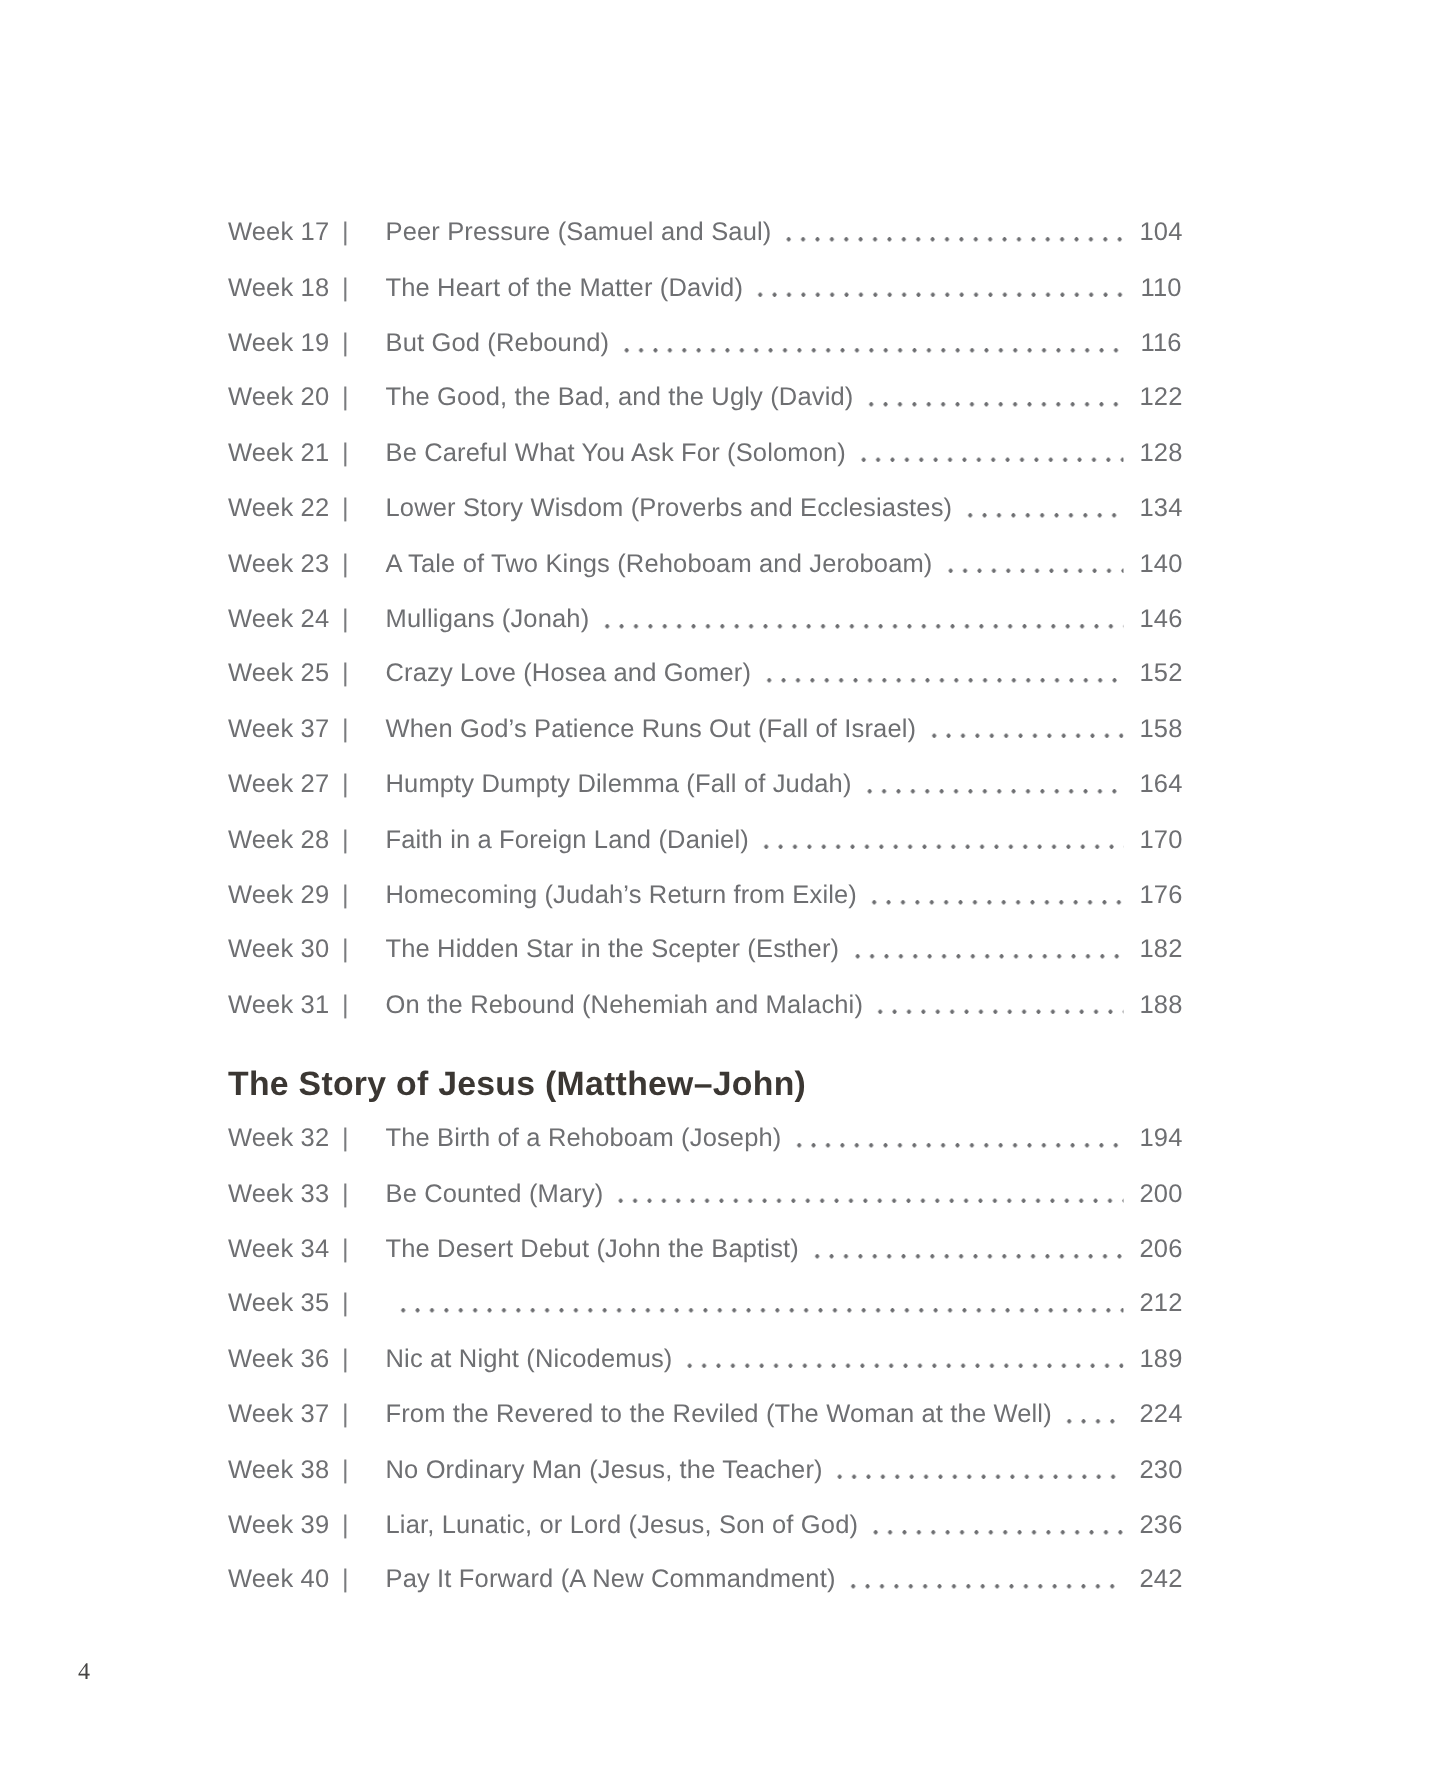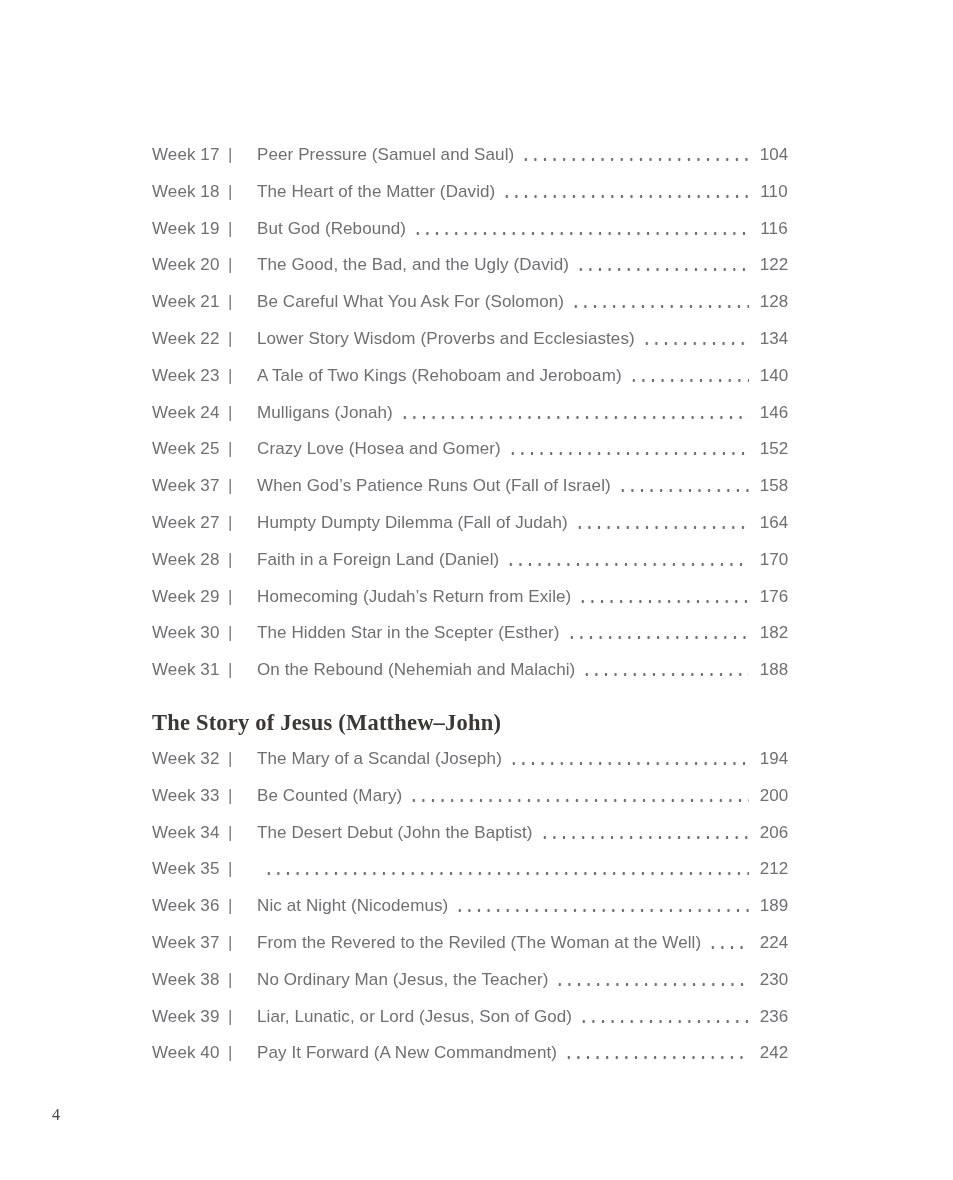--- a/index.html
+++ b/index.html
@@ -49,21 +49,21 @@
     background-size: 9.6px 3px;
     background-repeat: repeat-x;
     background-position: left center;
   }
   .pagenum {
     flex: 0 0 auto;
     min-width: 32px;
     text-align: center;
   }
   .section-heading {
-    font-family: Liberation Serif, serif;
+    font-family: Liberation Sans, sans-serif;
     font-size: 22.5px;
     font-weight: 700;
     color: #3b3733;
     margin: 15px 0 0 0;
     line-height: 37px;
     letter-spacing: 0.2px;
   }
   .footer-pagenum {
     position: absolute;
     left: 52px;
@@ -202,21 +202,21 @@
   </div>
 </div>
   </section>
 
   <section class="toc-section">
     <h2 class="section-heading">The Story of Jesus (Matthew–John)</h2>
     <div class="rows">
   <div class="toc-row">
     <span class="week">Week 32</span>
     <span class="sep">|</span>
-    <span class="title">The Mary of a Scandal (Joseph)</span>
+    <span class="title">The Birth of a Rehoboam (Joseph)</span>
     <span class="leader"></span>
     <span class="pagenum">194</span>
   </div>
 
   <div class="toc-row">
     <span class="week">Week 33</span>
     <span class="sep">|</span>
     <span class="title">Be Counted (Mary)</span>
     <span class="leader"></span>
     <span class="pagenum">200</span>

